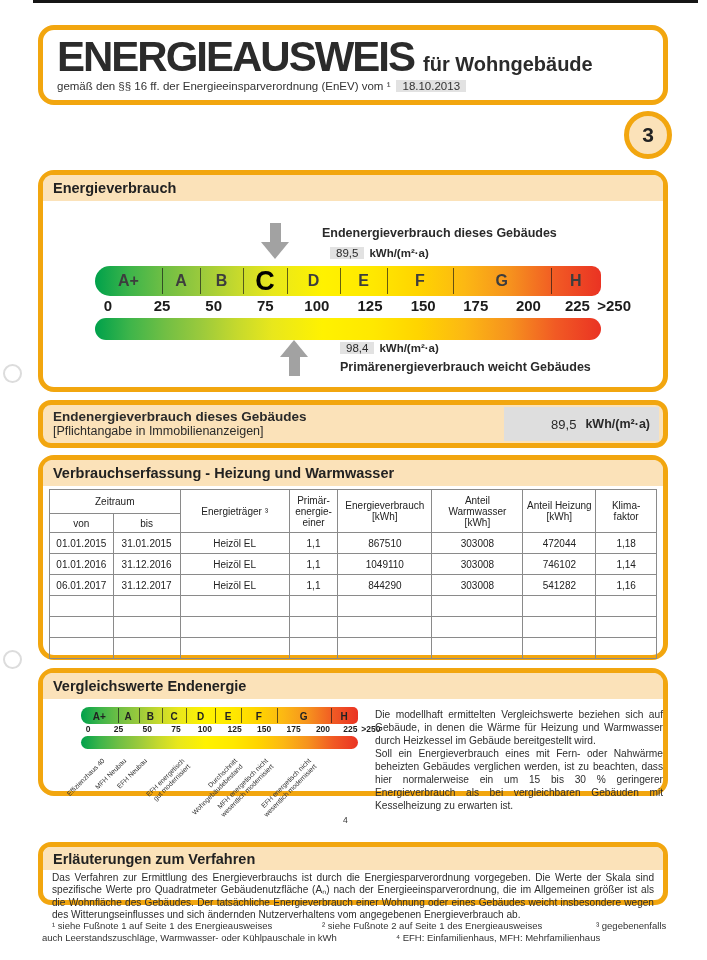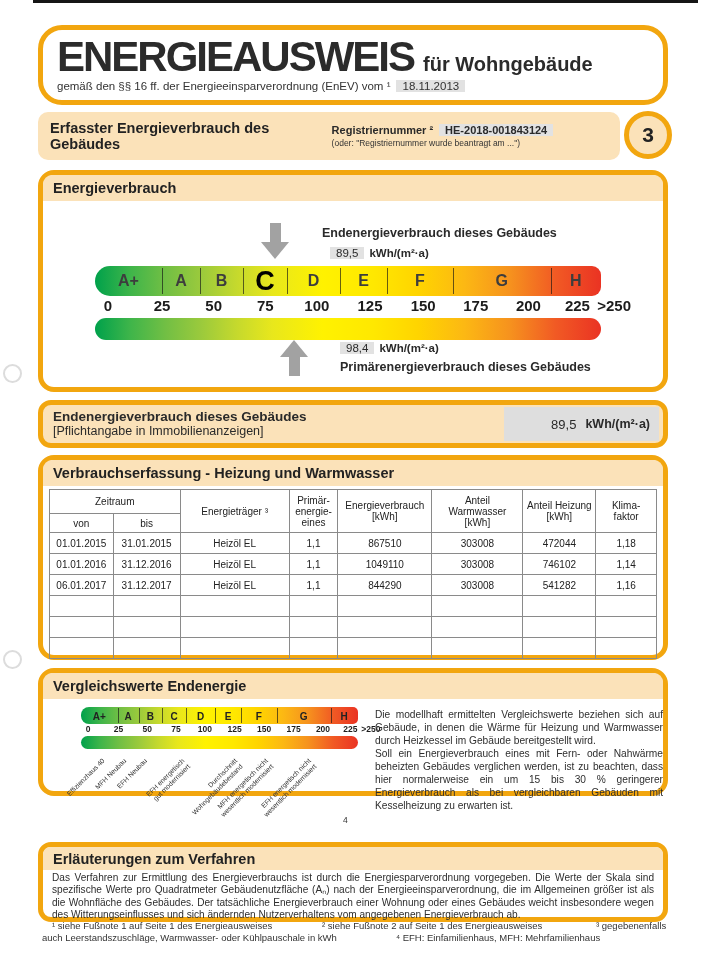--- a/index.html
+++ b/index.html
@@ -6,21 +6,21 @@
   html,body { width:707px; height:960px; background:#ffffff; }
   body { font-family:"Liberation Sans", sans-serif; color:#2a2a2a; }
   .page { position:relative; width:707px; height:960px; background:#fff; overflow:hidden; }
 
   .scan-line { position:absolute; left:33px; top:0; width:665px; height:3px; background:#151515; }
   .punch { position:absolute; left:3px; width:19px; height:19px; border-radius:50%; border:2px solid #dcdcdc; background:#fff; }
   .p1 { top:364px; } .p2 { top:650px; }
 
   
   .header-box { position:absolute; left:38px; top:25px; width:630px; height:80px;
-    border:5px solid #F2A60F; border-radius:24px; background:#fff; padding:6px 14px 4px 14px; }
+    border:5px solid #F2A60F; border-radius:16px; background:#fff; padding:6px 14px 4px 14px; }
   .title-row { display:flex; align-items:baseline; }
   .doc-title { font-size:42px; font-weight:bold; letter-spacing:-2px; color:#2b2b2b; line-height:1.0; }
   .doc-title-suffix { font-size:20px; font-weight:bold; margin-left:9px; color:#2b2b2b; }
   .law-row { margin-top:2px; font-size:11.5px; color:#333; display:flex; align-items:center; gap:6px; }
   .chip { background:#e2e2e2; padding:0 6px; display:inline-block; }
 
   
   .section-bar { position:absolute; left:38px; top:112px; width:582px; height:48px;
     background:#FBE2B9; border-radius:10px; display:flex; align-items:center; }
   .section-bar-title { font-size:14.5px; font-weight:bold; padding-left:12px; color:#222; }
@@ -103,21 +103,21 @@
   .diag-labels { position:absolute; left:38px; top:58px; width:277px; height:74px; }
   .anch { position:absolute; top:0; width:0; height:0; }
   .a0{left:7%} .a1{left:15%} .a2{left:22.5%} .a3{left:36%} .a4{left:55%} .a5{left:66%} .a6{left:81.5%}
   .diag { position:absolute; right:0; top:0; transform:rotate(-45deg); transform-origin:100% 0%;
     text-align:right; white-space:pre; font-size:6.8px; line-height:1.2; color:#333; width:max-content; }
   .fn4 { position:absolute; left:300px; top:116px; font-size:8.5px; color:#333; }
   .comp-para { position:absolute; left:332px; top:10px; width:288px; font-size:10.2px; line-height:1.27;
     text-align:justify; white-space:pre-line; color:#2e2e2e; }
 
   
-  .expl-panel { top:842px; width:630px; height:80px; border-radius:13px; }
+  .expl-panel { top:842px; width:630px; height:63px; border-radius:13px; }
   .expl-panel .panel-head { height:23px; border-radius:7px 7px 0 0; }
   .expl-para { padding:2px 9px 0 9px; font-size:10.1px; line-height:1.22; text-align:justify; color:#2e2e2e; }
 
   
   .footnotes { position:absolute; left:40px; top:920px; width:640px; height:28px; font-size:9.5px; color:#333; }
   .fn { position:absolute; white-space:nowrap; }
   .fn-1a{left:12px; top:0;} .fn-2{left:282px; top:0;} .fn-3{left:556px; top:0;}
   .fn-1b{left:2px; top:12px;} .fn-4{left:356px; top:12px;}
 </style>
 </head>
@@ -129,34 +129,24 @@
   <div class="punch p1"></div>
   <div class="punch p2"></div>
 
   <div class="header-box">
     <div class="title-row">
       <span class="doc-title">ENERGIEAUSWEIS</span>
       <span class="doc-title-suffix">für Wohngebäude</span>
     </div>
     <div class="law-row">
       <span>gemäß den §§ 16 ff. der Energieeinsparverordnung (EnEV) vom ¹</span>
-      <span class="chip">18.11.2013</span>
-    </div>
-  </div>
-
-  <div class="section-bar">
-    <div class="section-bar-title">Erfasster Energieverbrauch des Gebäudes</div>
-    <div class="reg-block">
-      <div class="reg-line">
-        <span class="reg-label">Registriernummer ²</span>
-        <span class="chip reg-value">HE-2018-001843124</span>
-      </div>
-      <div class="reg-note">(oder: "Registriernummer wurde beantragt am ...")</div>
-    </div>
-  </div>
+      <span class="chip">18.10.2013</span>
+    </div>
+  </div>
+
   <div class="page-circle">
     <span>3</span>
   </div>
 
   <div class="panel energy-panel">
     <div class="panel-head">
       <span>Energieverbrauch</span>
     </div>
     <div class="panel-body">
 
@@ -209,21 +199,21 @@
 
       <div class="arrow ar-up">
         <div class="head-up"></div>
         <div class="shaft"></div>
       </div>
 
       <div class="prim-value-line">
         <span class="chip">98,4</span>
         <span class="unit">kWh/(m²·a)</span>
       </div>
-      <div class="prim-heading">Primärenergieverbrauch dieses Gebäudes</div>
+      <div class="prim-heading">Primärenergieverbrauch weicht Gebäudes</div>
     </div>
   </div>
 
   <div class="strip-box">
     <div class="strip-text">
       <div class="l1">Endenergieverbrauch dieses Gebäudes</div>
       <div class="l2">[Pflichtangabe in Immobilienanzeigen]</div>
     </div>
     <div class="strip-value">
       <span>89,5</span>
@@ -245,21 +235,21 @@
           <col style="width:15%">
           <col style="width:12%">
           <col style="width:10%">
       </colgroup>
       <thead>
         <tr class="h1">
           <th colspan="2">Zeitraum</th>
           <th rowspan="2">Energieträger ³</th>
           <th rowspan="2">Primär-
 energie-
-eines</th>
+einer</th>
           <th rowspan="2">Energieverbrauch
 [kWh]</th>
           <th rowspan="2">Anteil
 Warmwasser
 [kWh]</th>
           <th rowspan="2">Anteil Heizung
 [kWh]</th>
           <th rowspan="2">Klima-
 faktor</th>
         </tr>

